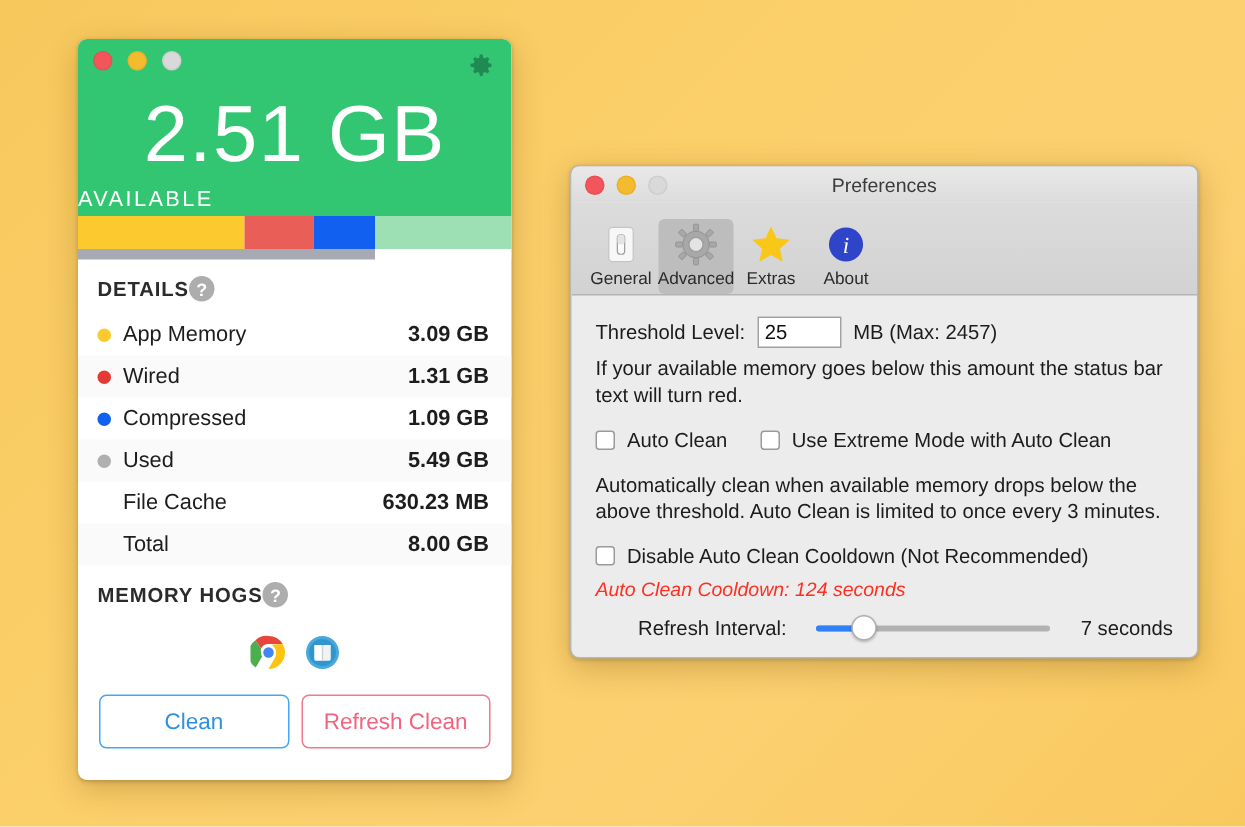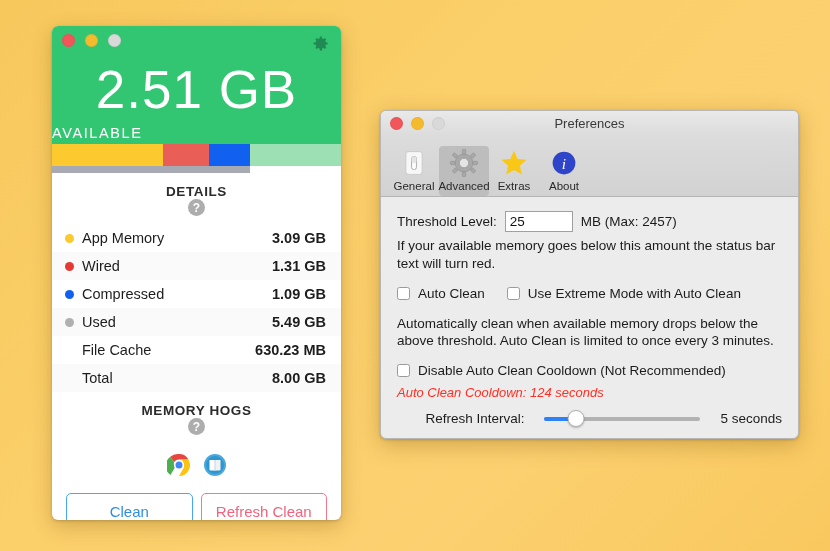--- a/index.html
+++ b/index.html
@@ -54,21 +54,20 @@
     margin-top: 9px;
   }
   .usage-bar { display: flex; height: 22px; width: 100%; }
   .usage-seg { height: 100%; }
   .used-underbar-wrap { height: 7px; width: 100%; background: #ffffff; display: flex; }
   .used-underbar { height: 100%; background: #a8aab3; }
 
   .section-head {
     display: flex; align-items: center; justify-content: flex-start;
     padding: 11px 13px 8px 13px;
-    flex-direction: column;
   }
   .section-title {
     font-size: 13.5px; font-weight: bold; color: #2b2b2b; letter-spacing: 0.6px;
   }
   .help-badge {
     width: 17px; height: 17px; border-radius: 50%;
     background: #adadad; color: #ffffff;
     font-size: 12px; font-weight: bold;
     display: flex; align-items: center; justify-content: center;
     cursor: pointer; line-height: 1;
@@ -130,21 +129,21 @@
     width: 50px; padding: 2px 2px 4px 2px;
     display: flex; flex-direction: column; align-items: center; gap: 2px;
     border-radius: 4px; cursor: pointer;
   }
   .tb-item.selected { background: #bdbdbd; align-items: center; }
   .tb-ico { height: 30px; display: flex; align-items: center; justify-content: center; }
   .tb-label { font-size: 11.5px; color: #2a2a2a; }
   .pref-body { padding: 14px 16px 0 16px; font-size: 13.5px; color: #1c1c1c; }
   .row-inline { display: flex; align-items: center; gap: 8px; margin-bottom: 5px; }
   #threshold-input {
-    width: 68px; height: 21px; border: 1px solid #a0a0a0;
+    width: 56px; height: 21px; border: 1px solid #a0a0a0;
     background: #ffffff; font-size: 13.5px; padding: 0 4px;
     font-family: "Liberation Sans", sans-serif; color: #111;
   }
   .desc { line-height: 1.32; margin-bottom: 13px; }
   .check-row { display: flex; align-items: center; gap: 8px; margin-bottom: 7px; }
   .check-group { display: flex; align-items: center; gap: 22px; margin-bottom: 7px; }
   .cb {
     width: 13px; height: 13px; border: 1px solid #9a9a9a;
     background: #ffffff; border-radius: 2.5px; flex: none; cursor: pointer;
   }
@@ -359,16 +358,16 @@
     </div>
 
     <div class="cooldown-text">Auto Clean Cooldown: 124 seconds</div>
 
     <div class="refresh-row">
       <span>Refresh Interval:</span>
       <span class="slider-track">
         <span class="slider-fill" id="slider-fill" style="width: 20%;"></span>
         <span class="slider-thumb" id="slider-thumb" style="left: 20%;"></span>
       </span>
-      <span>5 seconds</span>
+      <span>7 seconds</span>
     </div>
   </div>
 </div>
 
 </body></html>

